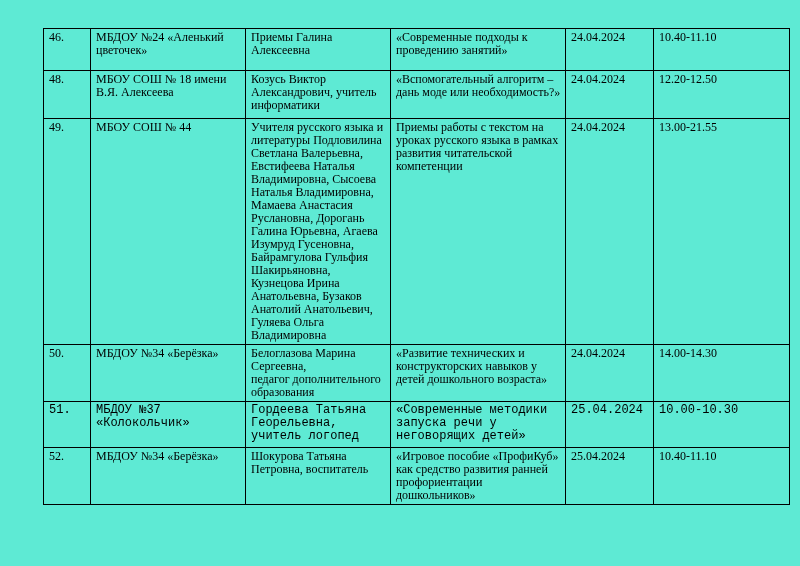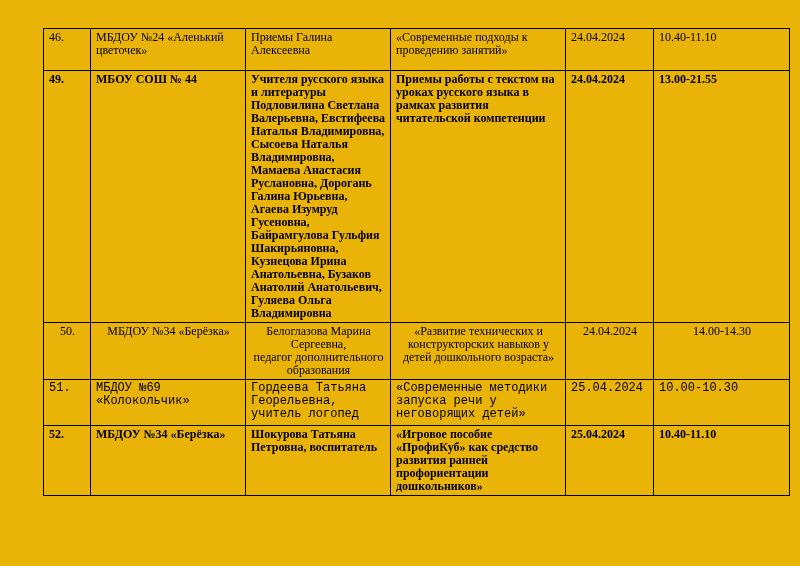--- a/index.html
+++ b/index.html
@@ -4,21 +4,21 @@
 <style>
   html, body {
     margin: 0;
     padding: 0;
     background: #ffffff;
   }
   .page {
     position: relative;
     width: 800px;
     height: 566px;
-    background: #eab308;
+    background: #5eead4;
     overflow: hidden;
     font-family: "Liberation Serif", "DejaVu Serif", serif;
     color: #000000;
   }
   table.schedule {
     position: absolute;
     left: 43px;
     top: 28px;
     width: 746px;
     table-layout: fixed;
@@ -36,24 +36,24 @@
   col.c-num    { width: 47px;  }
   col.c-org    { width: 155px; }
   col.c-person { width: 145px; }
   col.c-topic  { width: 175px; }
   col.c-date   { width: 88px;  }
   col.c-time   { width: 136px; }
 
   tr.r0 td { height: 37px;  }
   tr.r1 td { height: 57px;  }
   tr.r2 td { height: 43px;  }
-  tr.r3 td { height: 207px; font-weight: bold; }
-  tr.r4 td { height: 52px; text-align: center;  }
+  tr.r3 td { height: 207px; }
+  tr.r4 td { height: 52px;  }
   tr.r5 td { height: 41px; font-family: Liberation Mono, monospace;  }
-  tr.r6 td { height: 40px; font-weight: bold;  }
+  tr.r6 td { height: 40px;  }
 
   td.num { padding-left: 6px; }
 </style>
 </head>
 <body>
 
 <div class="page">
   <table class="schedule">
     <colgroup>
       <col class="c-num">
@@ -65,40 +65,48 @@
     </colgroup>
     <tbody>
       <tr class="r0">
         <td class="num">46.</td>
         <td>МБДОУ №24 «Аленький цветочек»</td>
         <td>Приемы Галина Алексеевна</td>
         <td>«Современные подходы к проведению занятий»</td>
         <td>24.04.2024</td>
         <td>10.40-11.10</td>
       </tr>
+      <tr class="r2">
+        <td class="num">48.</td>
+        <td>МБОУ СОШ № 18 имени В.Я. Алексеева</td>
+        <td>Козусь Виктор Александрович, учитель информатики</td>
+        <td>«Вспомогательный алгоритм – дань моде или необходимость?»</td>
+        <td>24.04.2024</td>
+        <td>12.20-12.50</td>
+      </tr>
       <tr class="r3">
         <td class="num">49.</td>
         <td>МБОУ СОШ № 44</td>
         <td>Учителя русского языка и литературы Подловилина Светлана Валерьевна, Евстифеева Наталья Владимировна, Сысоева Наталья Владимировна, Мамаева Анастасия Руслановна, Дорогань Галина Юрьевна, Агаева Изумруд Гусеновна, Байрамгулова Гульфия Шакирьяновна, Кузнецова Ирина Анатольевна, Бузаков Анатолий Анатольевич, Гуляева Ольга Владимировна</td>
         <td>Приемы работы с текстом на уроках русского языка в рамках развития читательской компетенции</td>
         <td>24.04.2024</td>
         <td>13.00-21.55</td>
       </tr>
       <tr class="r4">
         <td class="num">50.</td>
         <td>МБДОУ №34 «Берёзка»</td>
         <td>Белоглазова Марина Сергеевна,
 педагог дополнительного образования</td>
         <td>«Развитие технических и конструкторских навыков у детей дошкольного возраста»</td>
         <td>24.04.2024</td>
         <td>14.00-14.30</td>
       </tr>
       <tr class="r5">
         <td class="num">51.</td>
-        <td>МБДОУ №69 «Колокольчик»</td>
+        <td>МБДОУ №37 «Колокольчик»</td>
         <td>Гордеева Татьяна Георельевна, учитель логопед</td>
         <td>«Современные методики запуска речи у неговорящих детей»</td>
         <td>25.04.2024</td>
         <td>10.00-10.30</td>
       </tr>
       <tr class="r6">
         <td class="num">52.</td>
         <td>МБДОУ №34 «Берёзка»</td>
         <td>Шокурова Татьяна Петровна, воспитатель</td>
         <td>«Игровое пособие «ПрофиКуб» как средство развития ранней профориентации дошкольников»</td>

